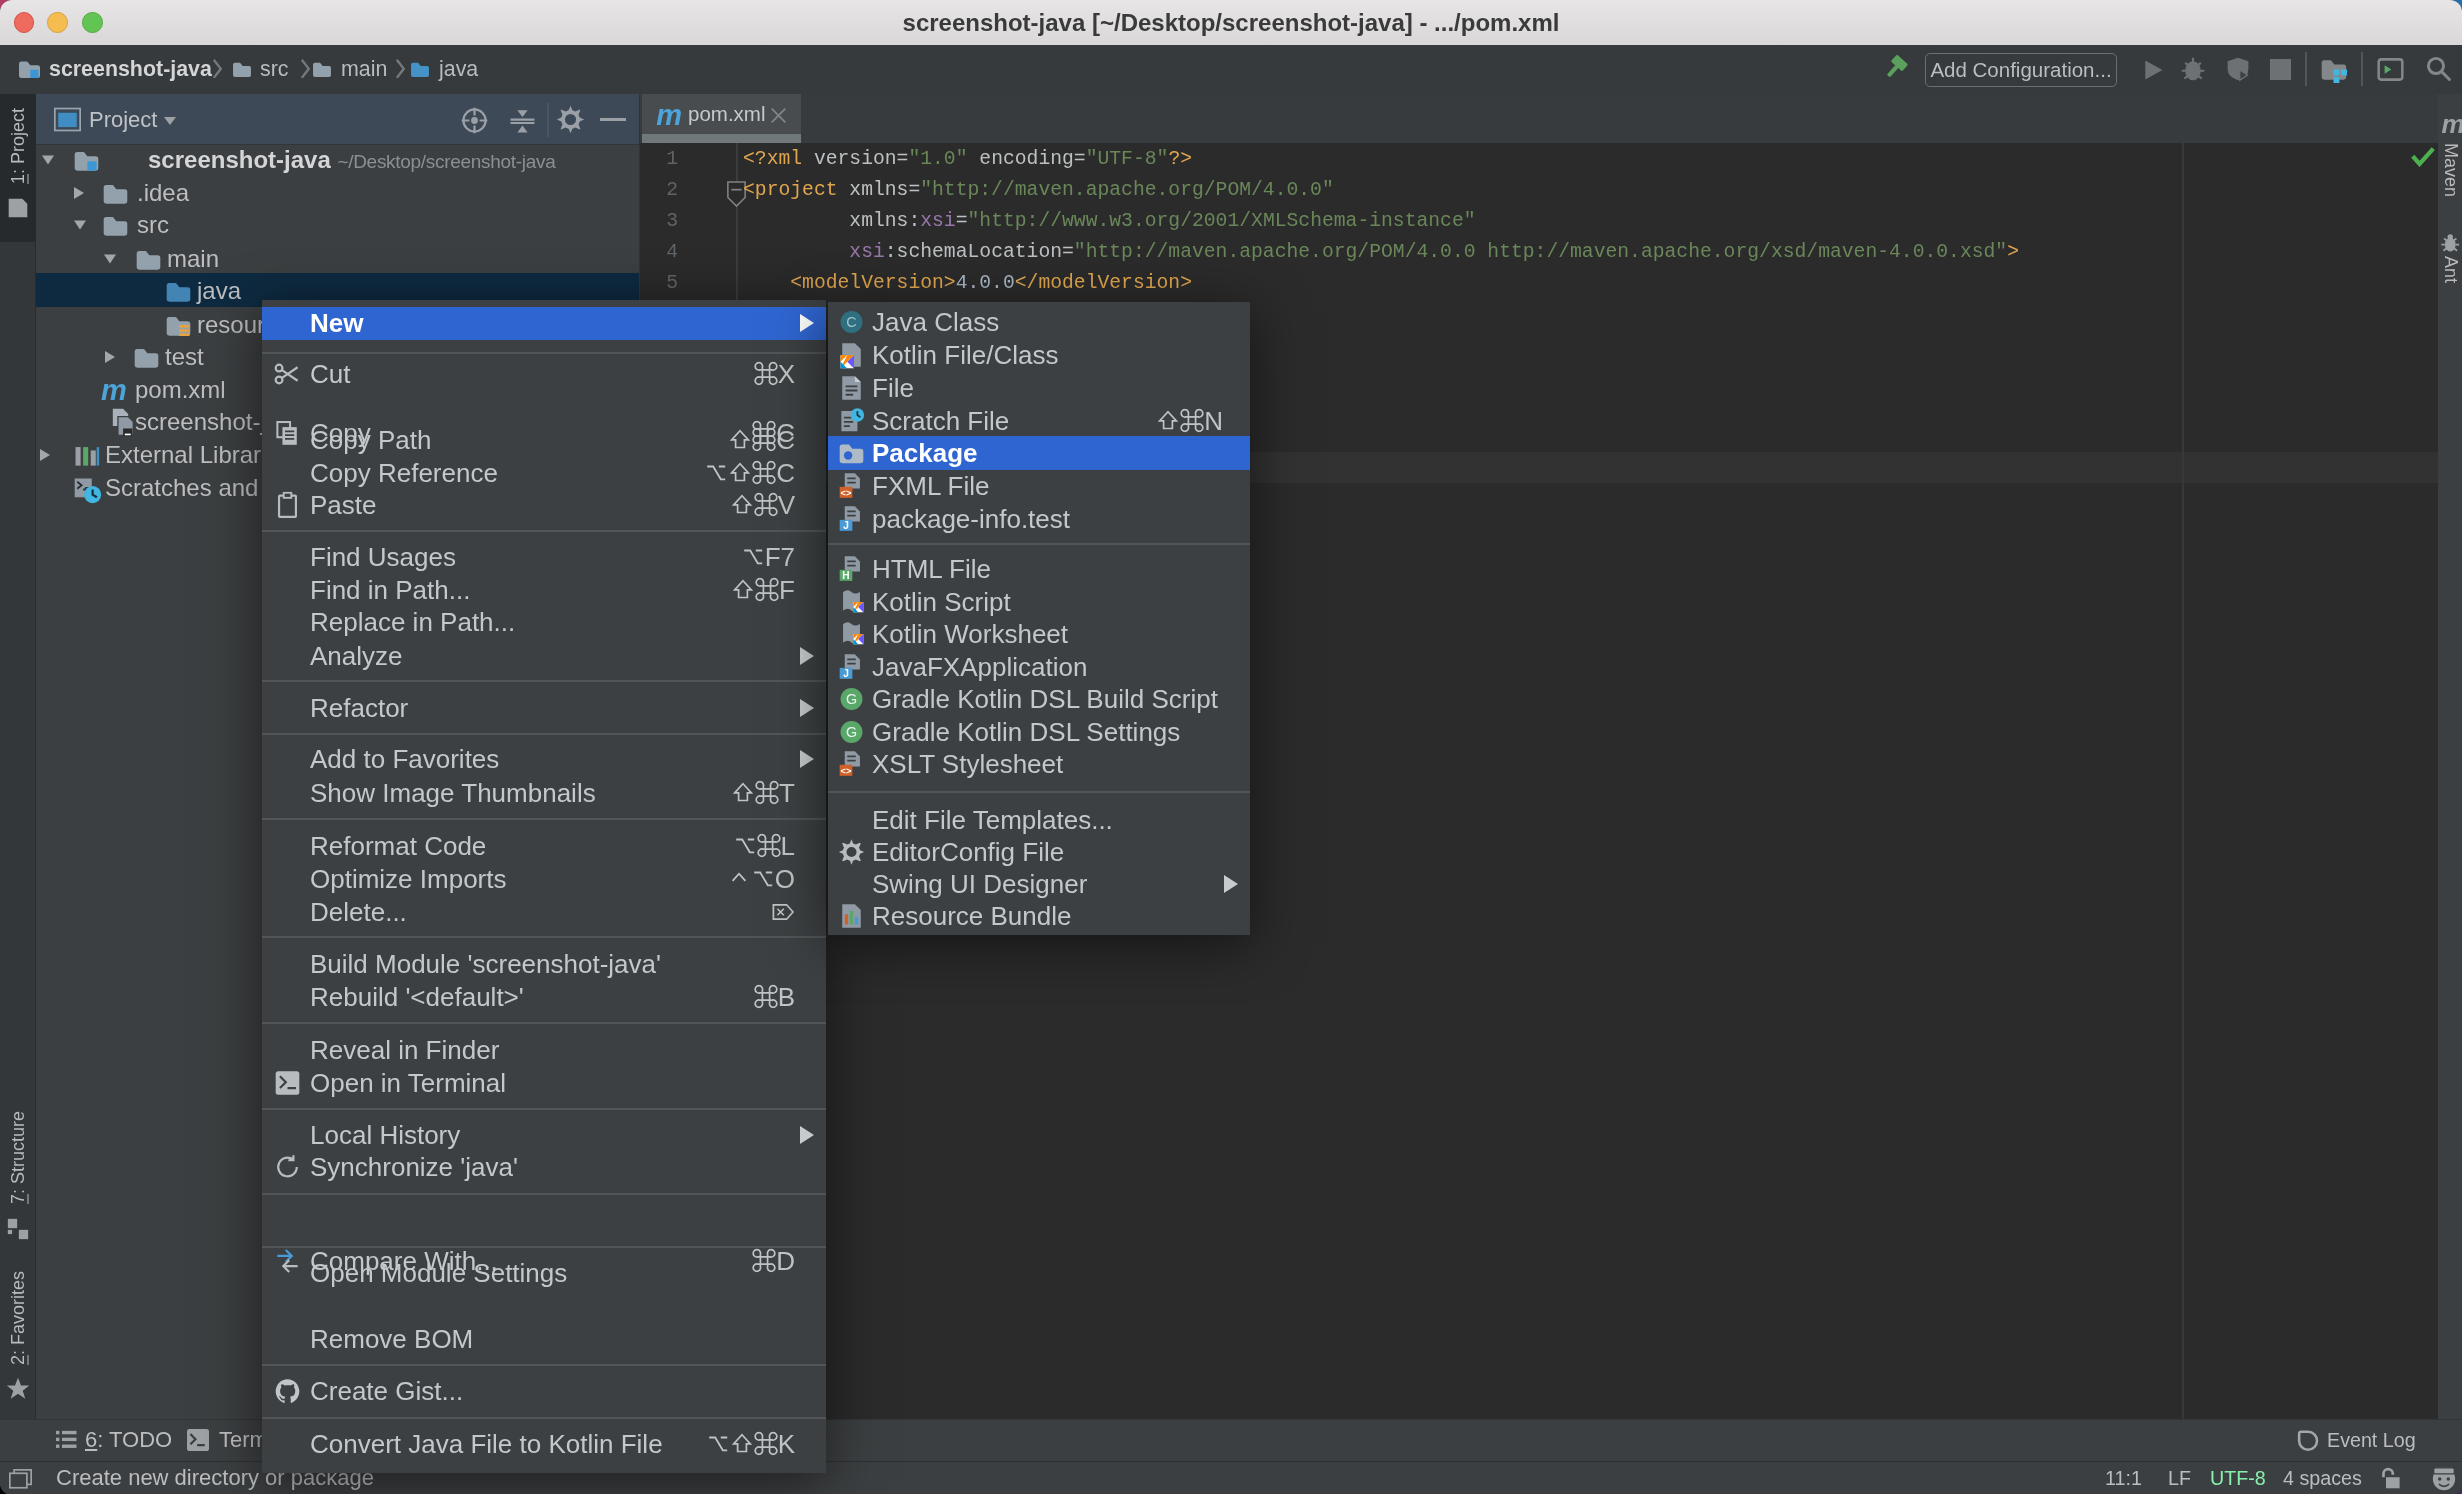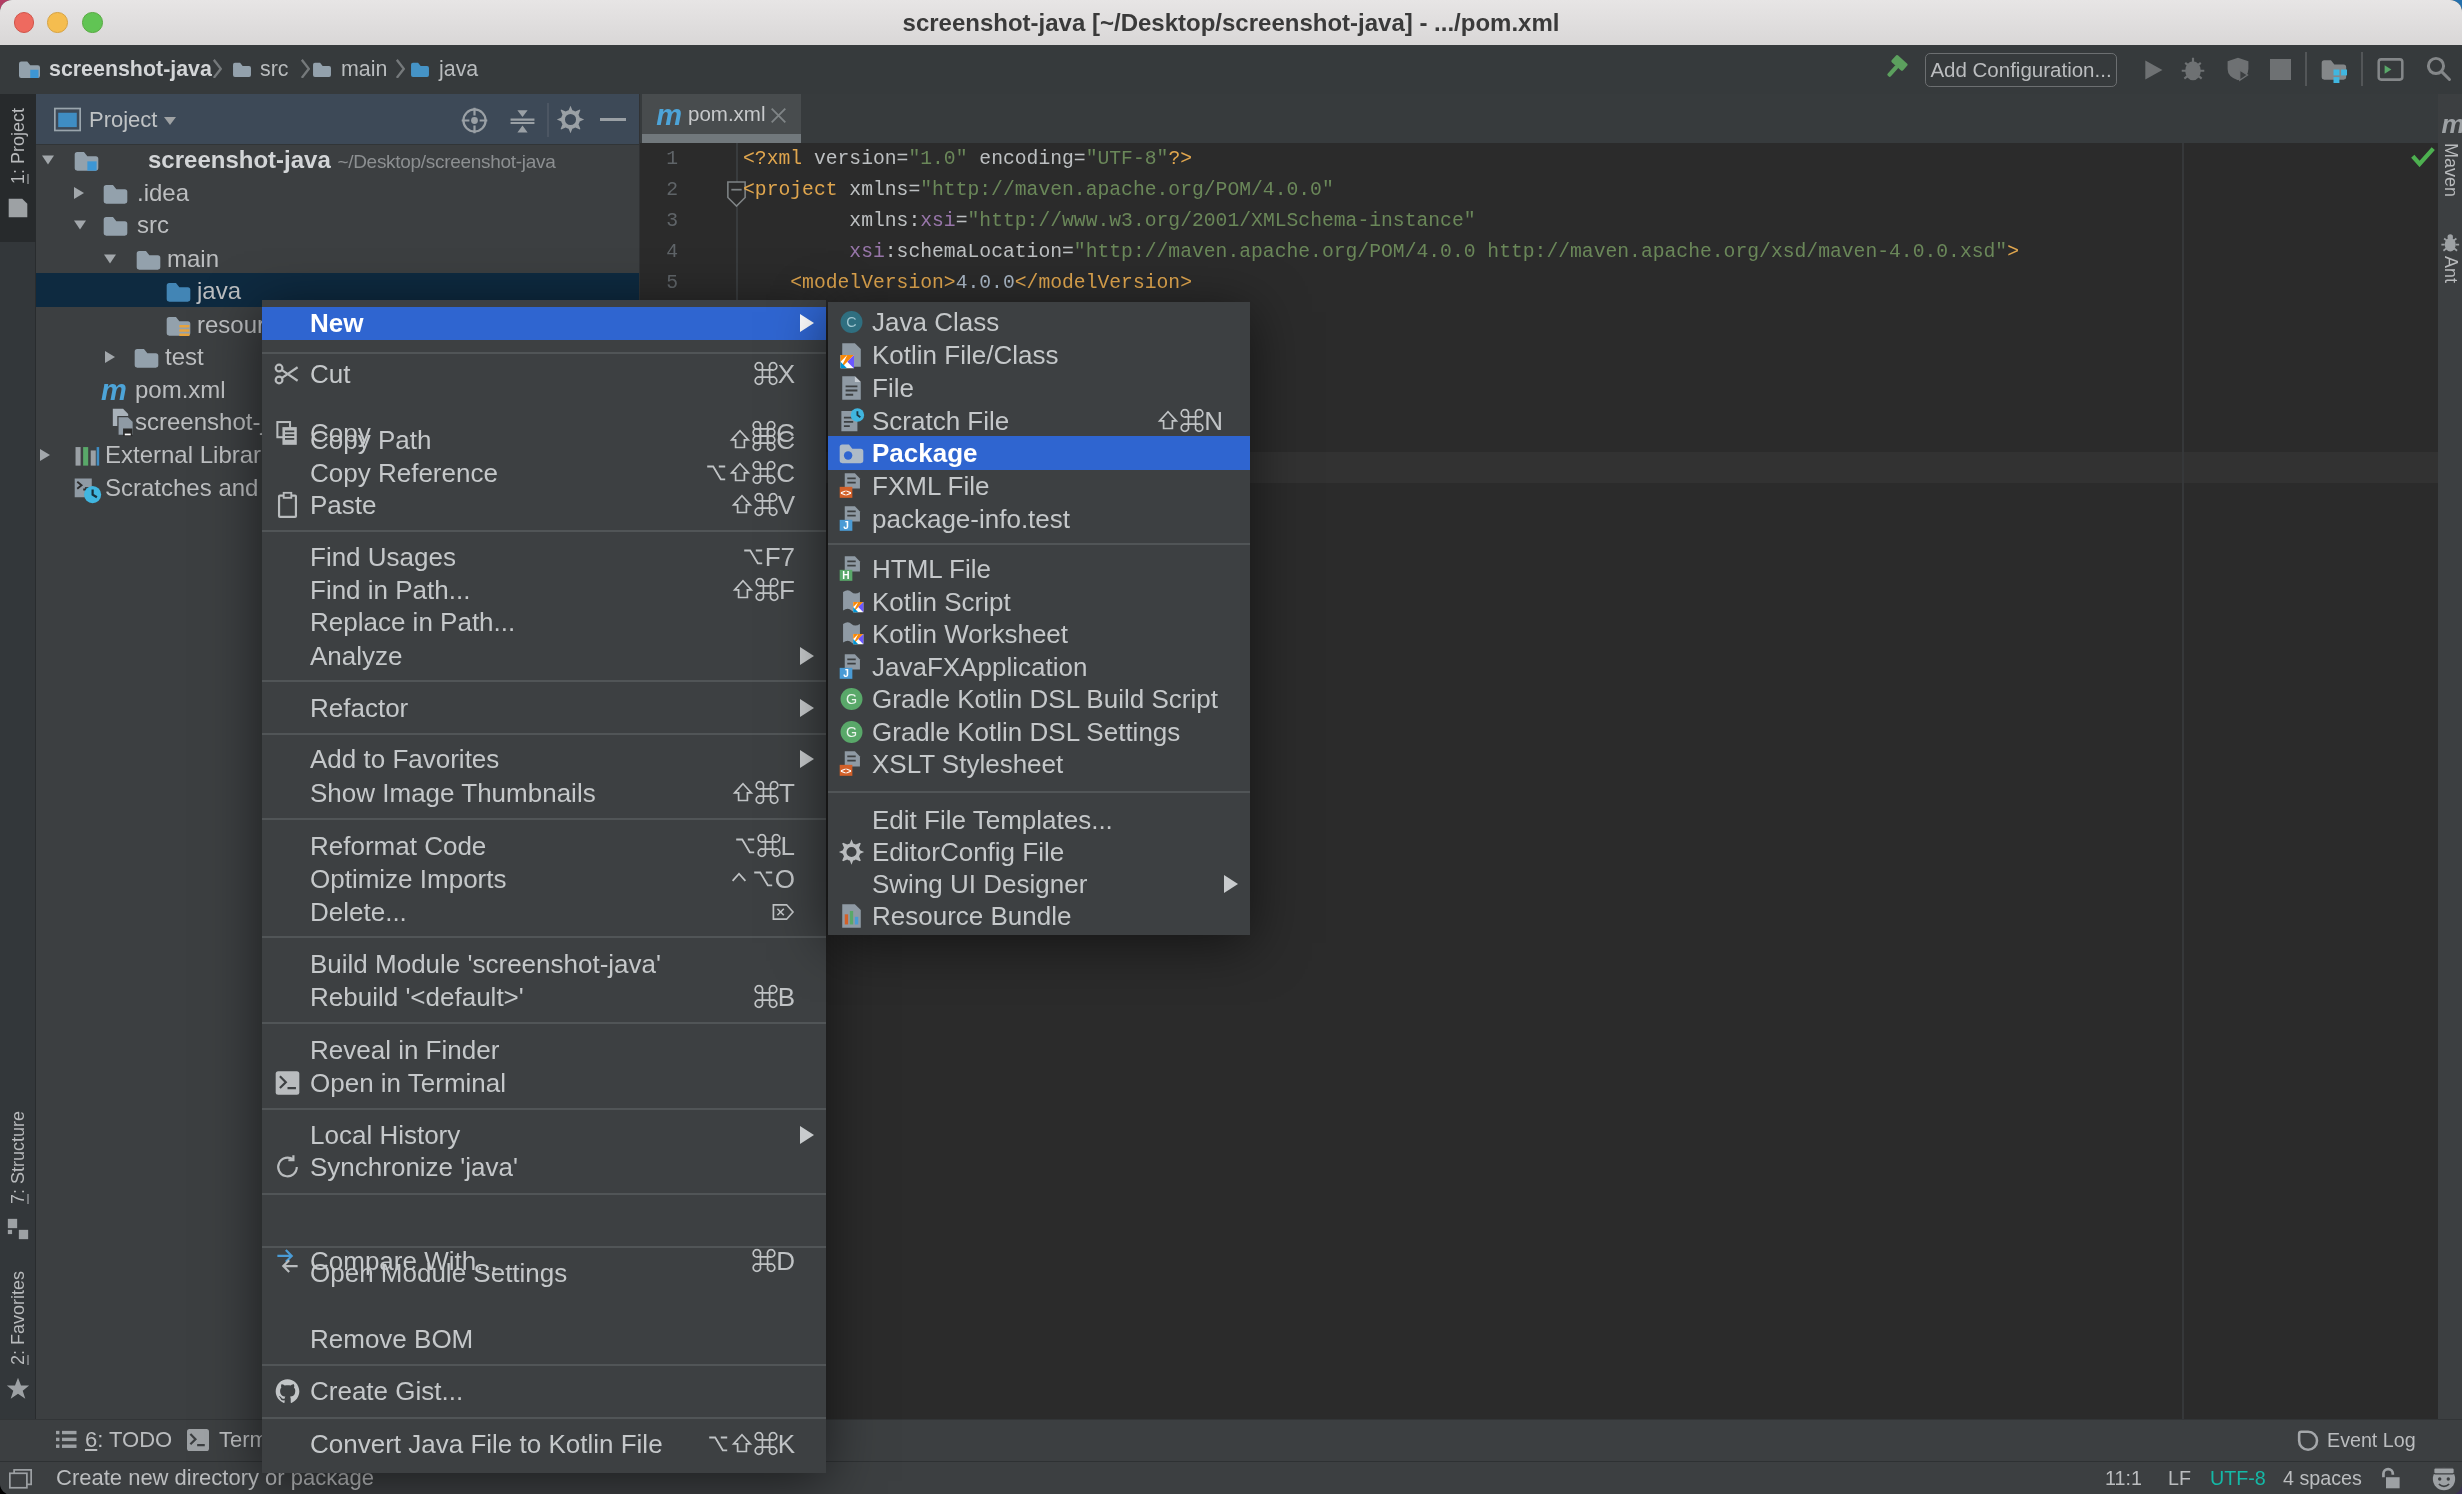--- a/index.html
+++ b/index.html
@@ -316,21 +316,21 @@
     <div style="position:absolute;left:2327px;top:0;line-height:40px;font-size:19.7px;color:#bbbdbf;">Event Log</div>
   </div>
   <div id="statusbar">
     <svg style="position:absolute;left:9.4px;top:6.8px" width="23" height="20.5" viewBox="0 0 27 24">
         <rect x="6" y="1" width="20" height="17" fill="none" stroke="#9da1a4" stroke-width="2"></rect>
         <rect x="1" y="5" width="20" height="17" fill="#3c3f41" stroke="#9da1a4" stroke-width="2"></rect>
       </svg>
     <div style="position:absolute;left:56px;top:0;line-height:32px;">Create new directory or package</div>
     <div style="position:absolute;left:2105px;top:0;line-height:32px;font-size:19.7px;">11:1</div>
     <div style="position:absolute;left:2168px;top:0;line-height:32px;font-size:19.7px;">LF</div>
-    <div style="position:absolute;left:2210px;top:0;line-height:32px;font-size:19.7px;color:#14b8a6;">UTF-8</div>
+    <div style="position:absolute;left:2210px;top:0;line-height:32px;font-size:19.7px;color:#86efac;">UTF-8</div>
     <div style="position:absolute;left:2283px;top:0;line-height:32px;font-size:19.7px;">4 spaces</div>
     <svg style="position:absolute;left:2380px;top:5.1px" width="20.5" height="23" viewBox="0 0 24 27">
         <rect x="7" y="12" width="16" height="13" fill="#9da1a4"></rect>
         <path d="M4 12 V8 a5.5 5.5 0 0 1 11 0 v1" fill="none" stroke="#9da1a4" stroke-width="3.2"></path>
       </svg>
     <svg style="position:absolute;left:2432px;top:5.1px" width="24" height="24" viewBox="0 0 28 28">
         <circle cx="14" cy="14" r="13" fill="#9da1a4"></circle>
         <rect x="2" y="1" width="24" height="7" rx="2" fill="#9da1a4" stroke="#3c3f41" stroke-width="1.5"></rect>
         <circle cx="9" cy="14" r="2" fill="#3c3f41"></circle>
         <circle cx="19" cy="14" r="2" fill="#3c3f41"></circle>

